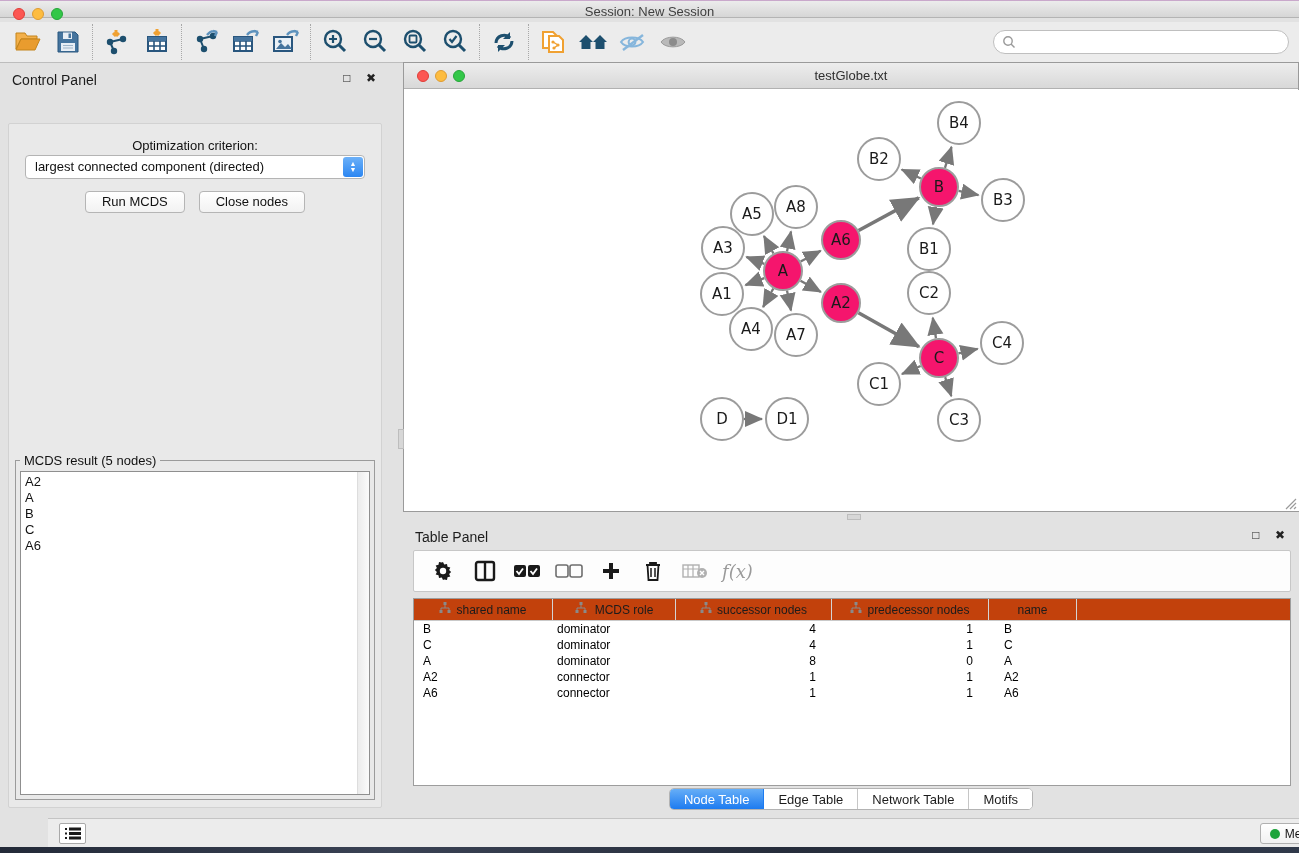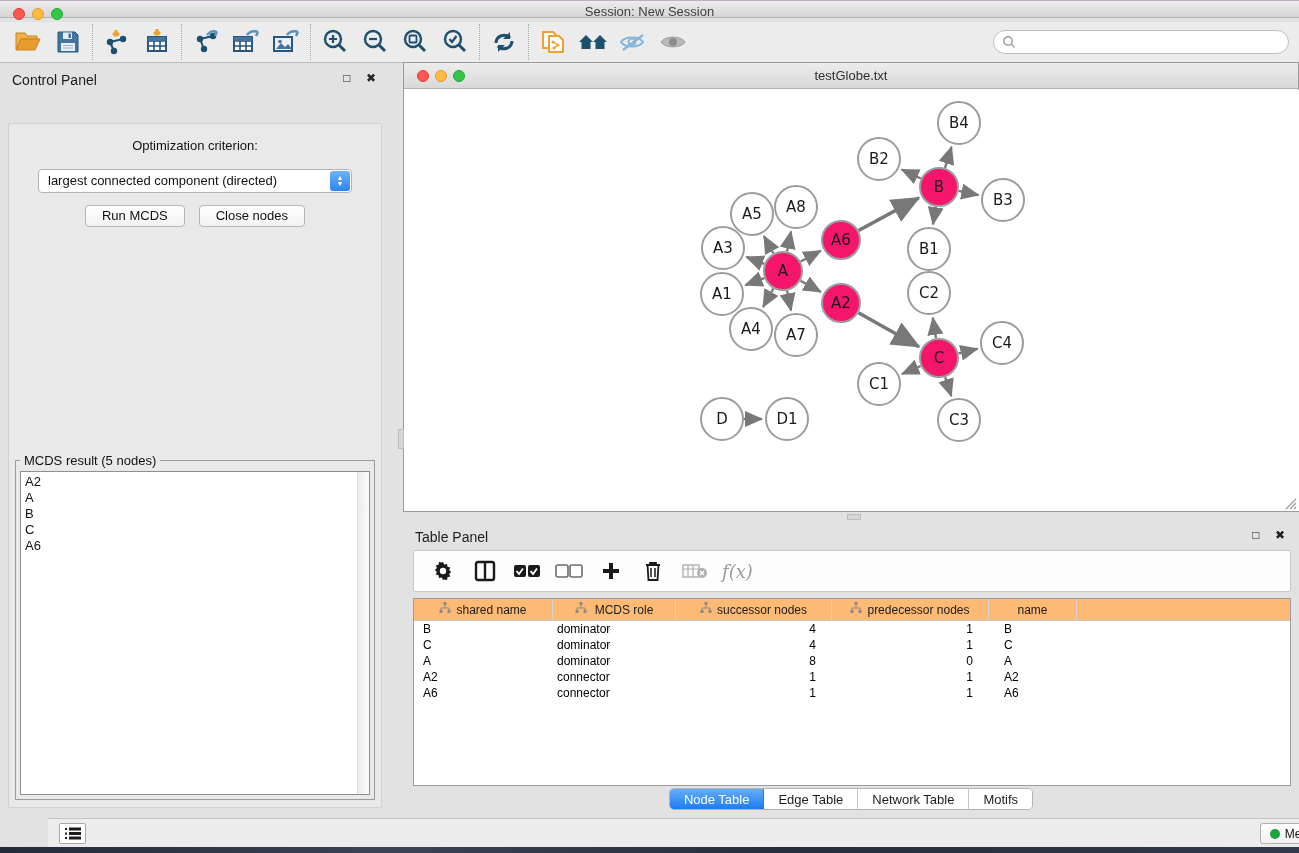--- a/index.html
+++ b/index.html
@@ -30,21 +30,21 @@
   .panel-btns { position:absolute; right:8px; top:8px; font-size:12px; color:#222; letter-spacing:6px; }
   .panel-btns span { cursor:default; }
   .seg-tabs { position:absolute; top:33px; left:0; right:0; display:flex; justify-content:center; }
   .seg { display:flex; border:1px solid #b3b3b3; border-radius:5px; overflow:hidden; background:#fff; height:22px; }
   .seg .tab { padding:2px 14px; font-size:13px; color:#1c1c1c; background:#fff; border-right:1px solid #c6c6c6; line-height:17px; white-space:nowrap; }
   .seg .tab:last-child { border-right:none; }
   .seg .tab.sel { background:linear-gradient(#66aef7,#1d7bf0); color:#fff; border-right-color:#1d7bf0; }
   .cp-content { position:absolute; left:8px; top:60px; width:374px; height:685px;
     background:#e9e9e9; border:1px solid #d2d2d2; border-radius:2px; }
   .opt-label { margin-top:14px; text-align:center; font-size:13px; color:#111; }
-  .dropdown { position:relative; margin:16px auto 0; width:314px; height:24px; background:#fff;
+  .dropdown { position:relative; margin:2px auto 0; width:340px; height:24px; background:#fff;
     border:1px solid #b4b4b4; border-radius:4px; font-size:13px; color:#111; line-height:22px; padding-left:9px; }
   .dd-step { position:absolute; right:1px; top:1px; width:20px; height:20px; border-radius:3px;
     background:linear-gradient(#6db1f8,#2b86f2); display:flex; flex-direction:column; align-items:center; justify-content:center; }
   .dd-step b { color:#fff; font-size:7px; line-height:6px; }
   .btn-row { display:flex; justify-content:center; gap:14px; margin-top:12px; }
   .mac-btn { height:22px; background:linear-gradient(#ffffff,#f2f2f2); border:1px solid #b5b5b5; border-radius:4px;
     font-size:13px; color:#111; padding:0 16px; line-height:20px; }
   .result-box { position:absolute; left:6px; top:336px; width:360px; height:340px;
     border:1px solid #9b9b9b; background:#e9e9e9; }
   .result-legend { position:absolute; top:-8px; left:4px; background:#e9e9e9; padding:0 4px; font-size:13px; color:#111; }
@@ -66,21 +66,21 @@
   .edge-handle { position:absolute; left:-6px; top:366px; width:6px; height:20px; background:#d7d7d7; border:1px solid #bdbdbd; }
   .split-handle { position:absolute; left:443px; bottom:-9px; width:14px; height:6px; background:#d7d7d7; border:1px solid #bdbdbd; }
 
   
   .tpanel { position:absolute; left:403px; top:520px; width:896px; height:298px; background:#e2e2e2; }
   .tp-toolbar { position:absolute; left:10px; top:30px; width:878px; height:42px; background:#fdfdfd;
     border:1px solid #c7c7c7; border-radius:2px; display:flex; align-items:center; padding-left:10px; gap:4px; }
   .tp-toolbar .tbi { width:38px; height:32px; }
   .fx { font-family:"DejaVu Serif", serif; font-style:italic; font-size:18px; color:#9a9a9a; padding-left:4px; }
   .tbl { position:absolute; left:10px; top:78px; width:878px; height:188px; background:#fff; border:1px solid #9d9d9d; }
-  .tbl-head { display:flex; height:22px; background:#fdba74; border-bottom:1px solid #c9c9c9; }
+  .tbl-head { display:flex; height:22px; background:#c2410c; border-bottom:1px solid #c9c9c9; }
   .th { display:flex; align-items:center; justify-content:center; gap:5px; font-size:12px; color:#1c1c1c;
     border-right:1px solid #d4d4d4; height:100%; }
   .th:last-child { border-right:none; }
   .tbl-body { font-size:12px; color:#000; }
   .tr { display:flex; height:16px; line-height:16px; }
   .td { padding:0 4px; white-space:nowrap; overflow:hidden; }
   .td.num { text-align:right; padding-right:16px; }
   .td.first { padding-left:9px; }
   .td.name { padding-left:15px; }
   .tp-tabs { position:absolute; left:0; right:0; top:268px; display:flex; justify-content:center; }

